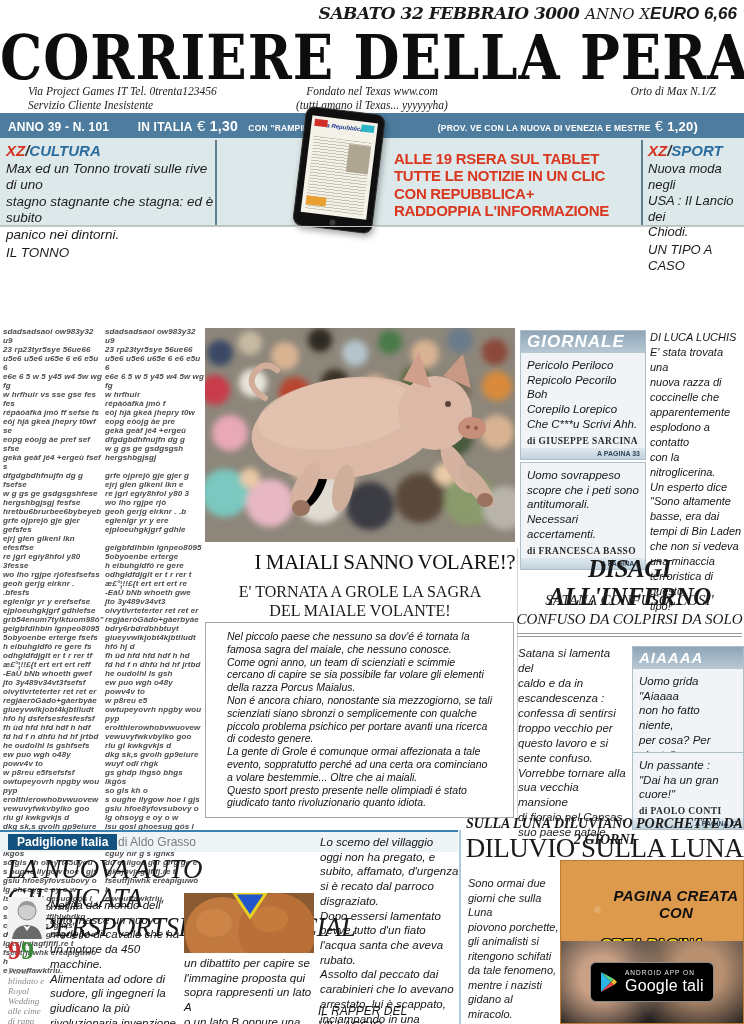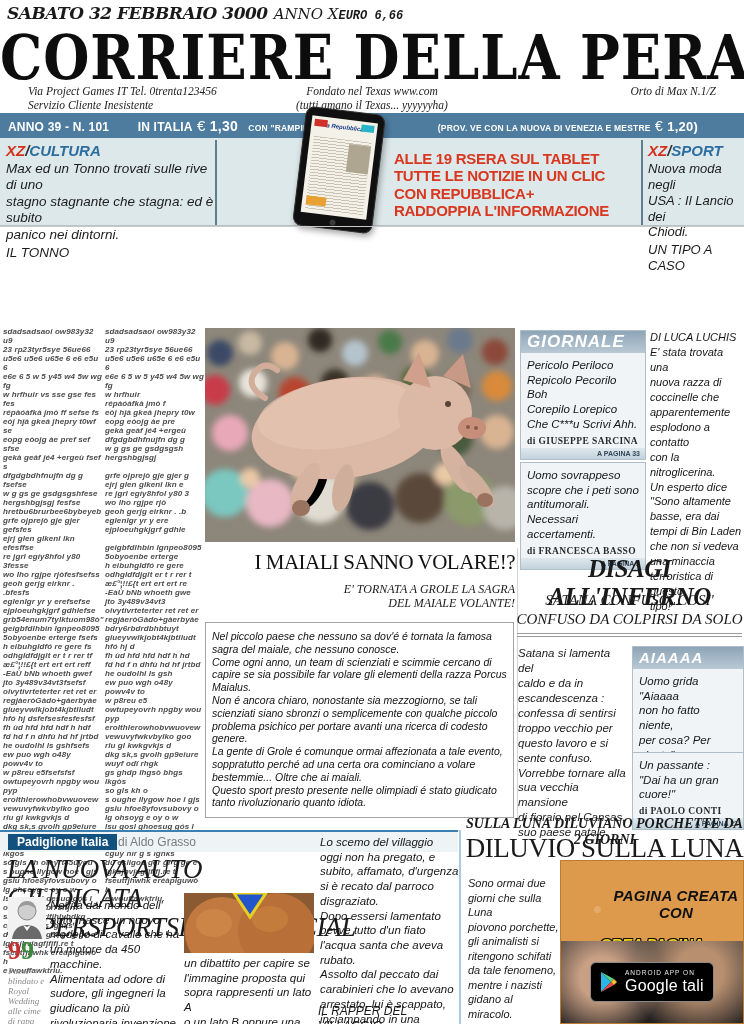--- a/index.html
+++ b/index.html
@@ -6,24 +6,24 @@
   html,body { background:#e8e8e8; }
   #page {
     position:relative; width:744px; height:1024px; margin:0 auto;
     background:#ffffff; overflow:hidden;
     font-family:"Liberation Sans", sans-serif; color:#1a1a1a;
   }
   .abs { position:absolute; }
   .preline { white-space:pre-line; }
 
   
-  .topline { top:3px; left:7px; right:7px; display:flex; justify-content:flex-start; align-items:baseline; }
+  .topline { top:3px; left:7px; right:7px; display:flex; justify-content:flex-end; align-items:baseline; }
   .dateblk { font-family:"DejaVu Serif", serif; font-weight:bold; font-style:italic; font-size:17px; letter-spacing:-0.5px; }
   .annoblk { font-family:"DejaVu Serif", serif; font-style:italic; font-size:15px; margin-left:6px; font-weight:normal; }
-  .euro { font-family:Liberation Mono, monospace; font-weight:bold; font-style:italic; font-size:12px; }
+  .euro { font-family:Liberation Sans, sans-serif; font-weight:bold; font-style:italic; font-size:17px; }
 
   .masthead {
     top:20px; left:0; width:744px; text-align:center;
     font-family:"DejaVu Serif", serif; font-weight:900; font-size:53px;
     letter-spacing:1px; transform:scaleY(1.18); transform-origin:top;
     white-space:nowrap; color:#0d0d0d;
   }
   .mastinfo { top:84px; font-family:"Liberation Serif", serif; font-style:italic; font-size:11.5px; line-height:1.25; color:#222; }
 
   
@@ -58,24 +58,24 @@
   .thome { position:absolute; bottom:3px; left:50%; width:6px; height:6px; margin-left:-3px; border-radius:50%; background:#3a3a3a; }
 
   
   .gib { top:327px; width:99px; font-size:8px; font-weight:bold; font-style:italic;
     color:#4c4c4c; line-height:9px; letter-spacing:0.1px; }
 
   
   .photo { top:328px; left:205px; width:310px; height:214px; }
   .mainhead { top:550px; left:205px; width:310px; text-align:right;
     font-family:"Liberation Serif", serif; font-size:21px; letter-spacing:-0.5px; color:#111; }
-  .mainsub { top:582px; left:205px; width:310px; text-align:right;
-    font-family:"Liberation Serif", serif; font-style:italic; font-size:12px; line-height:1.2; }
+  .mainsub { top:582px; left:205px; width:310px; text-align:center;
+    font-family:"Liberation Serif", serif; font-size:16px; line-height:1.2; }
   .mainbody { top:622px; left:205px; width:309px; height:196px; border:1px solid #a5a5a5;
-    padding:7px 6px; font-size:10.5px; font-style:italic; line-height:1.22; color:#111; }
+    padding:7px 21px; font-size:10.5px; font-style:italic; line-height:1.22; color:#111; }
   .story-vrule { top:548px; left:517px; width:1px; height:270px; background:#d5d5d5; }
 
   
   .bluebox { background:#f0f4f7; border:1px solid #aebfca; }
   .bbhead { height:22px; background:linear-gradient(180deg,#8ea5b7,#b9c9d4);
     color:#fff; font-weight:bold; font-style:italic; font-size:17px; line-height:22px;
     padding-left:6px; letter-spacing:1px; }
   .bbbody { padding:5px 6px 2px 6px; font-size:11.5px; font-style:italic; line-height:1.28; color:#161616; }
   .bbby { padding:2px 6px 0 6px; font-family:"Liberation Serif", serif; font-weight:bold;
     font-size:9.5px; letter-spacing:0.4px; color:#2b2b2b; }

